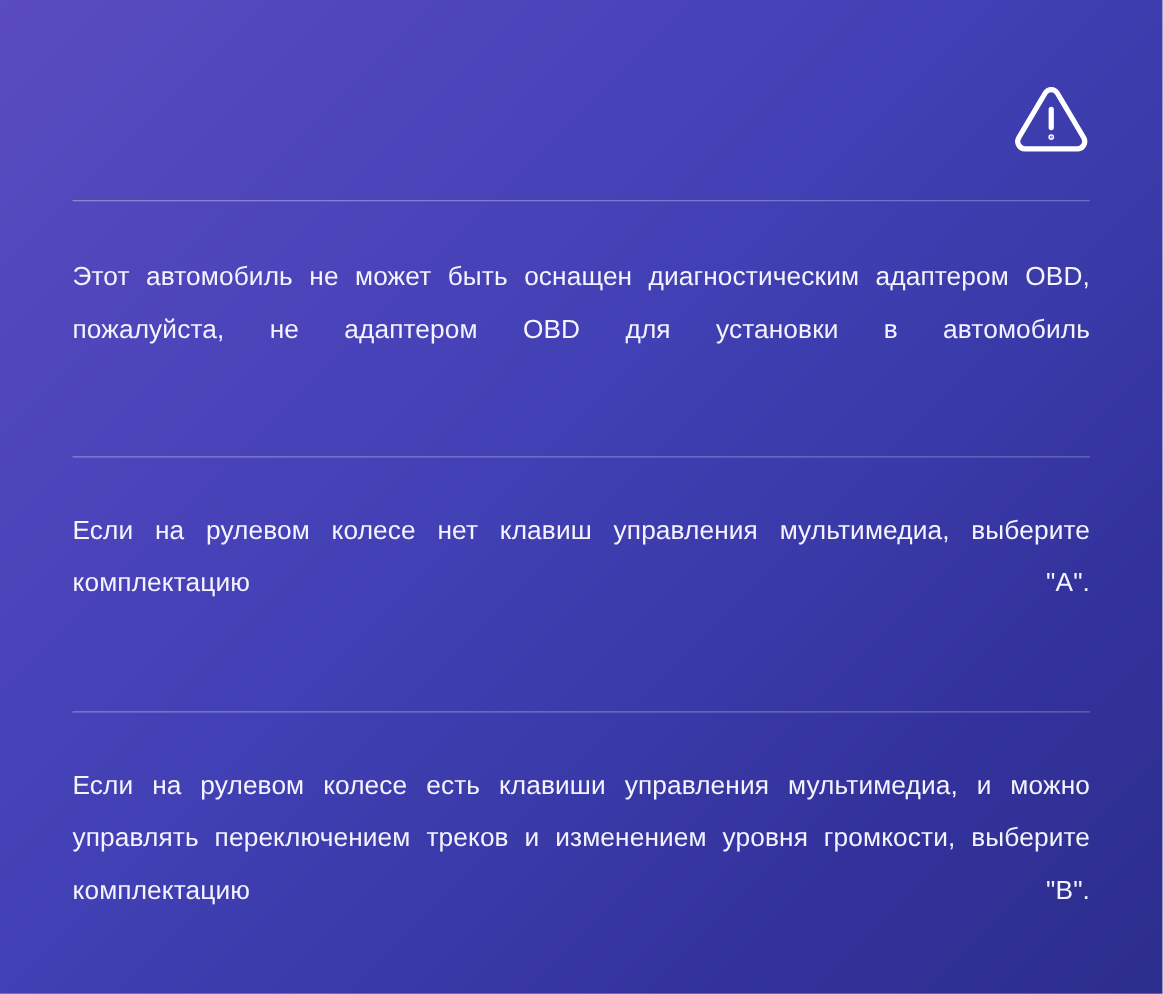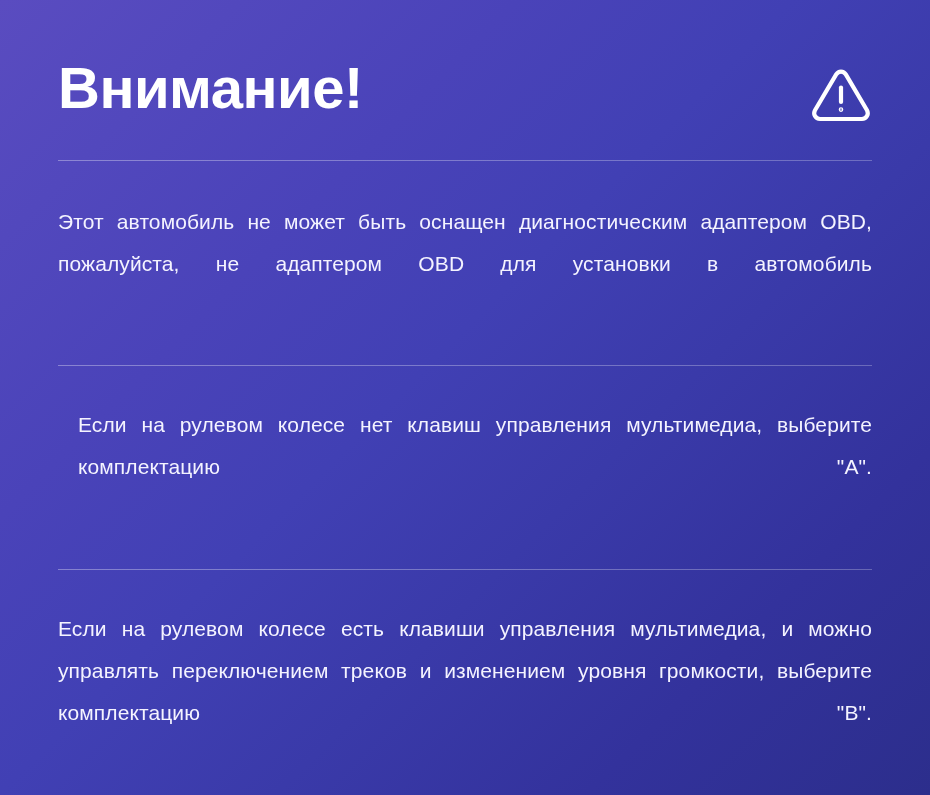--- a/index.html
+++ b/index.html
@@ -83,30 +83,29 @@
   }
 
   .notice-block::after {
     content: "";
     display: inline-block;
     width: 100%;
     height: 0;
   }
 
   #block-1 { padding-top: 40px;  padding-bottom: 38px; }
-  #block-2 { padding-top: 38px;  padding-bottom: 39px; margin-left: 20px; }
+  #block-2 { padding-top: 38px;  padding-bottom: 39px; }
   #block-3 { padding-top: 38px;  padding-bottom: 40px; }
 </style>
 </head>
 <body>
 
 <div class="notice-card">
 
   <div class="notice-header">
-    <h1 class="notice-title">Внимание!</h1>
 
     <span class="warning-icon">
       <svg viewBox="0 0 62 58" xmlns="http://www.w3.org/2000/svg" fill="none" stroke="#ffffff" stroke-width="4.2" stroke-linecap="round" stroke-linejoin="round">
         <path d="M31 5.6c-1.9 0-3.7 1.0-4.8 2.8L5.0 44.2c-1.1 1.9-1.1 4.1 0 5.9 1.0 1.8 2.9 2.9 5.0 2.9h42c2.1 0 4.0-1.1 5.0-2.9 1.0-1.8 1.0-4.0 0-5.9L35.8 8.4C34.7 6.6 32.9 5.6 31 5.6z"></path>
         <line x1="31" y1="21.5" x2="31" y2="36"></line>
         <circle cx="31" cy="43.6" r="0.6" fill="#ffffff" stroke-width="3.4"></circle>
       </svg>
     </span>
   </div>
 

